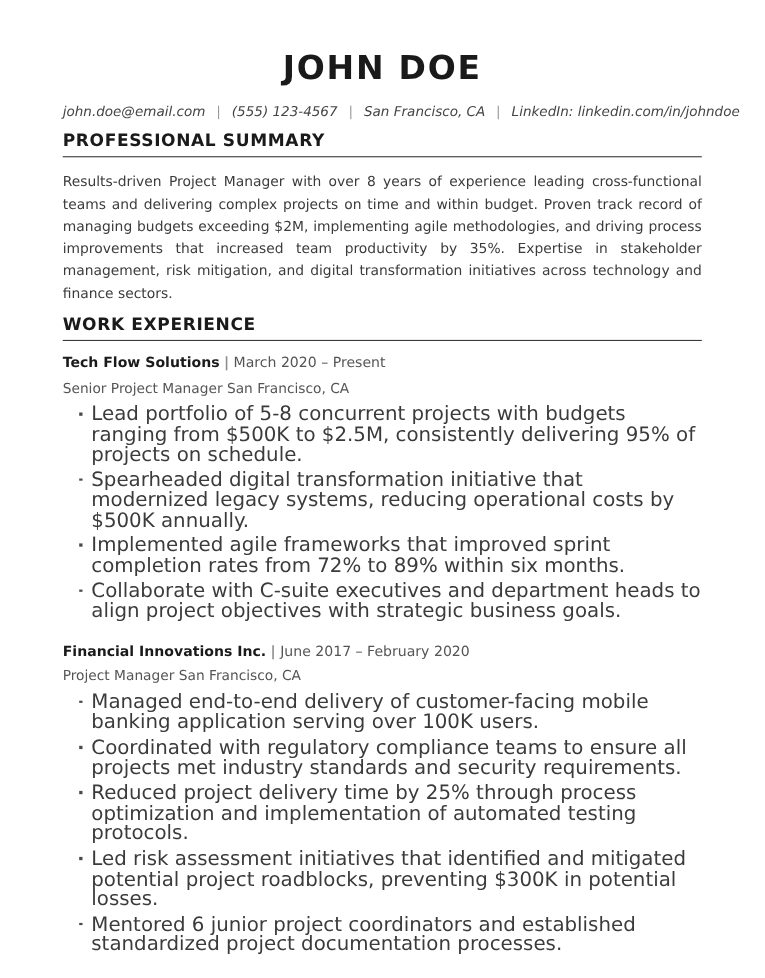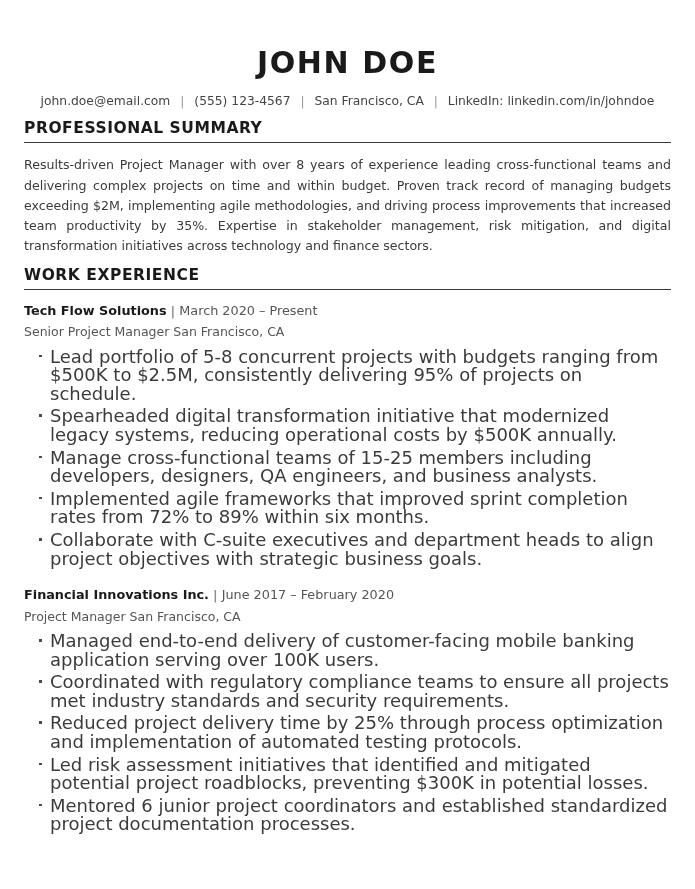--- a/index.html
+++ b/index.html
@@ -11,21 +11,21 @@
     width: 695px;
     height: 889px;
     font-family: "DejaVu Sans", sans-serif;
     color: #333333;
     overflow: hidden;
   }
   .page {
     width: 695px;
     height: 758px;
     box-sizing: border-box;
-    padding: 0 24px;
+    padding: 0 57px;
     background: #ffffff;
     position: relative;
   }
 
   
   .header {
     text-align: center;
     padding-top: 46px;
   }
   .name {
@@ -35,20 +35,21 @@
     letter-spacing: 1.6px;
     line-height: 1.1;
     margin: 0;
   }
   .contact {
     margin-top: 14px;
     font-size: 12.3px;
     color: #444444;
     line-height: 1.4;
     white-space: nowrap;
+    font-style: italic;
   }
   .contact .sep {
     color: #9a9a9a;
     padding: 0 6px;
   }
 
   
   .section {
     margin-top: 9px;
   }
@@ -157,21 +158,20 @@
       <div class="job">
         <div class="job-head">
           <span>Tech Flow Solutions</span><span class="pipe">|</span><span class="dates">March 2020 – Present</span>
         </div>
         <div class="job-sub">
           <span>Senior Project Manager</span><span class="loc">San Francisco, CA</span>
         </div>
         <ul class="bullets">
           <li>Lead portfolio of 5-8 concurrent projects with budgets ranging from $500K to $2.5M, consistently delivering 95% of projects on schedule.</li>
           <li>Spearheaded digital transformation initiative that modernized legacy systems, reducing operational costs by $500K annually.</li>
-          <li>Manage cross-functional teams of 15-25 members including developers, designers, QA engineers, and business analysts.</li>
           <li>Implemented agile frameworks that improved sprint completion rates from 72% to 89% within six months.</li>
           <li>Collaborate with C-suite executives and department heads to align project objectives with strategic business goals.</li>
         </ul>
       </div>
 
       <div class="job">
         <div class="job-head">
           <span>Financial Innovations Inc.</span><span class="pipe">|</span><span class="dates">June 2017 – February 2020</span>
         </div>
         <div class="job-sub">

